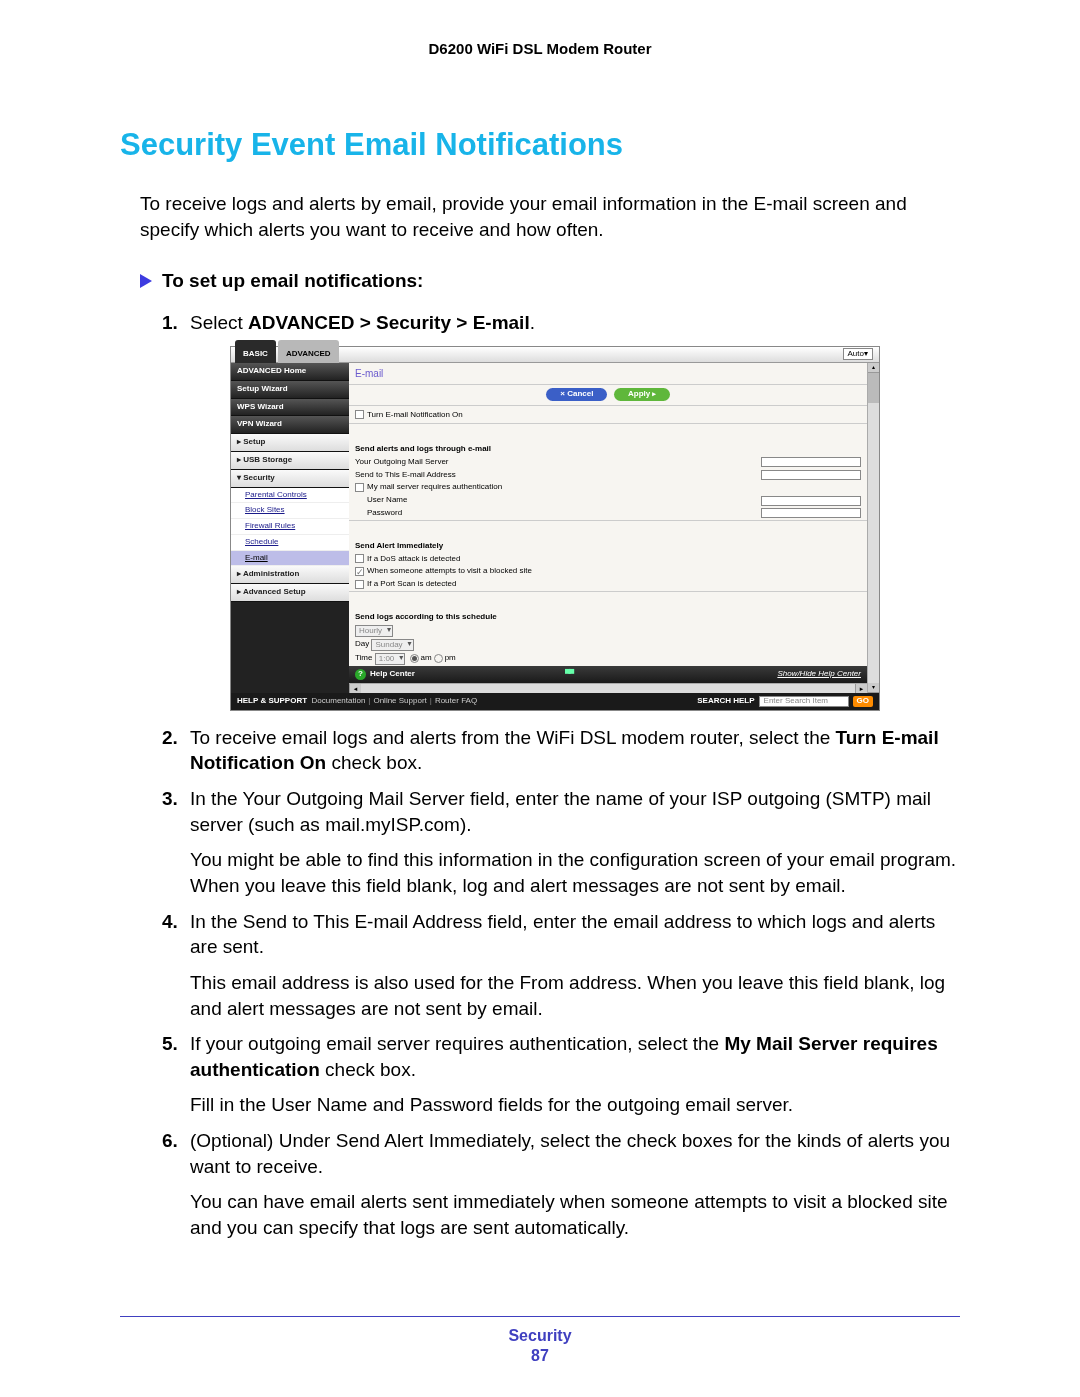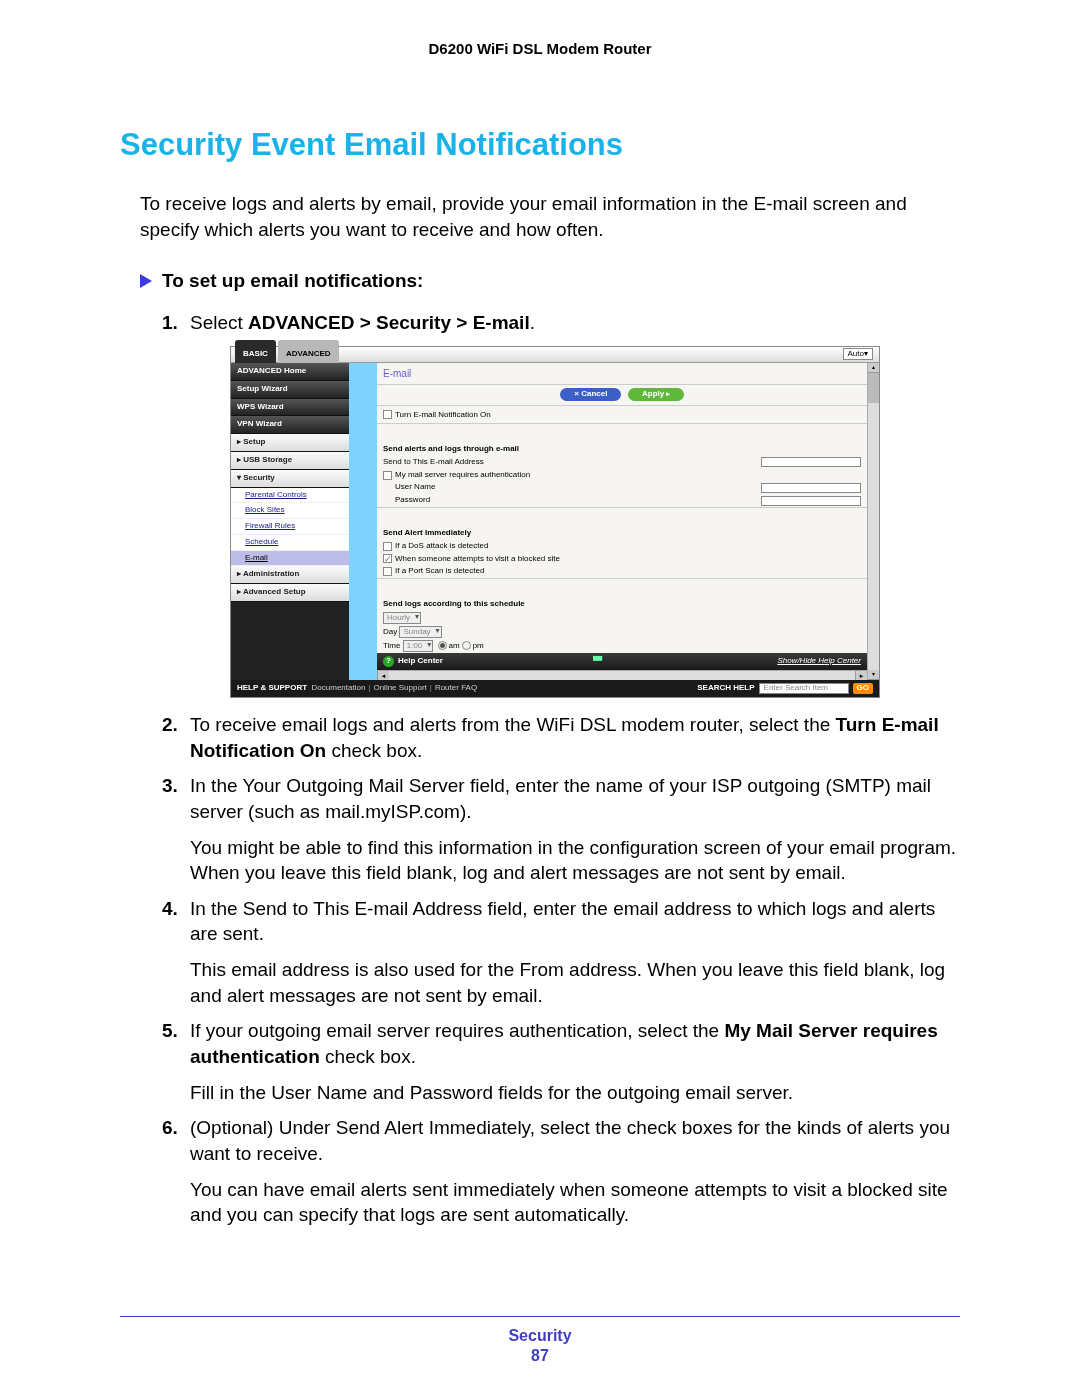--- a/index.html
+++ b/index.html
@@ -103,22 +103,21 @@
     background:#fff;
     border:1px solid #888;
     padding:0 4px;
     height:12px;
     font-size:8px;
     display:flex;
     align-items:center;
   }
   .shot-body {
     display: flex;
-    background: #7dd3fc;
-    gap: 28px;
+    background: #8b5cf6;
   }
   .sidebar {
     width: 118px;
     background: #222;
   }
   .side-item {
     color:#fff;
     background: linear-gradient(#555,#222);
     border-bottom:1px solid #111;
     padding:3px 6px;
@@ -287,20 +286,24 @@
         <div class="content-inner">
           <div class="content-title">E-mail</div>
           <div class="btn-row row-top-sep">
             <span class="btn btn-cancel">Cancel</span>
             <span class="btn btn-apply">Apply</span>
           </div>
           <div class="cblock"><span class="chk"></span><span class="lbl">Turn E-mail Notification On</span></div>
 
           <div class="cblock-h">Send alerts and logs through e-mail</div>
           <div class="field-row">
+              <span class="fname">Your Outgoing Mail Server</span>
+              <span class="finput"></span>
+            </div>
+          <div class="field-row">
               <span class="fname">Send to This E-mail Address</span>
               <span class="finput"></span>
             </div>
           <div class="field-row">
               <span class="chk"></span>
               <span>My mail server requires authentication</span>
             </div>
           <div class="field-row indent">
               <span class="fname">User Name</span>
               <span class="finput"></span>

